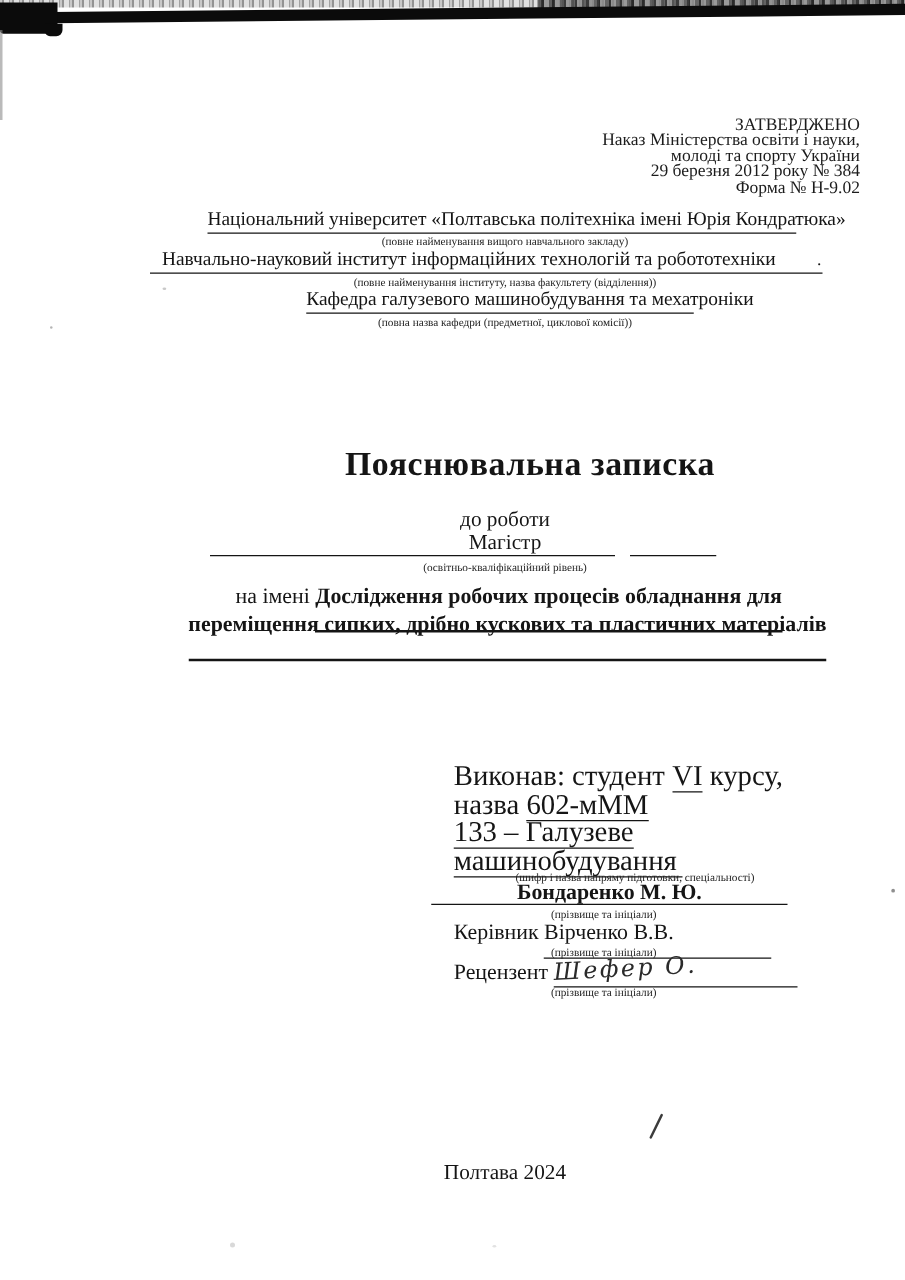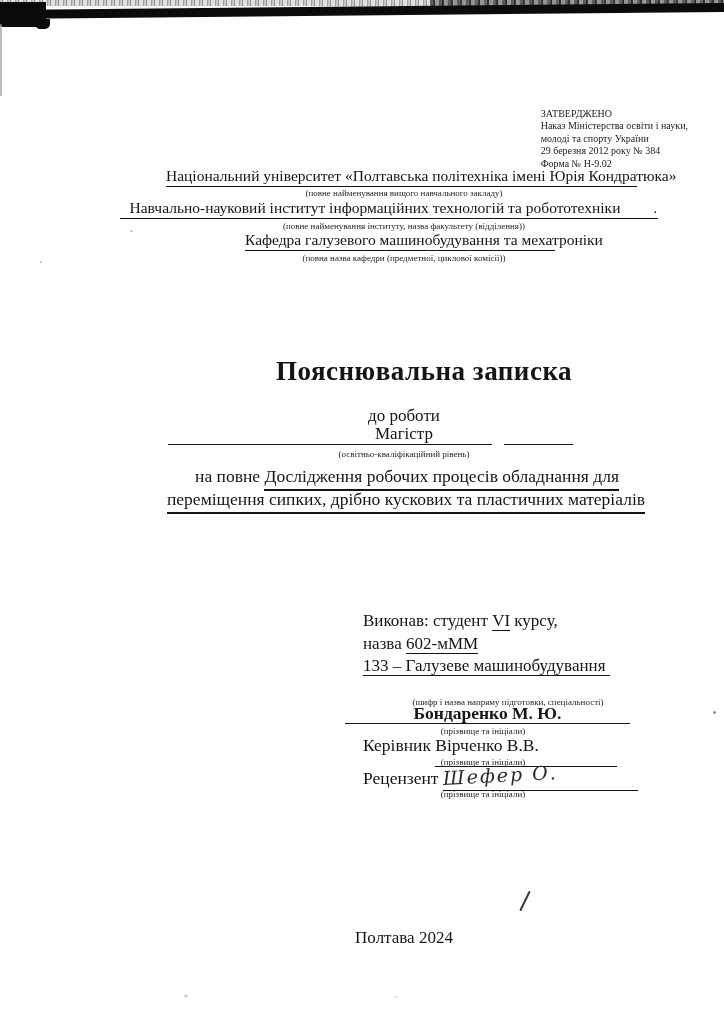--- a/index.html
+++ b/index.html
@@ -29,44 +29,44 @@
   .slash-mark{position:absolute;left:524px;top:890px;width:2px;height:22px;background:#3c3c3c;
     transform:rotate(26deg);border-radius:1px;}
   .speck{position:absolute;border-radius:50%;}
   .speck.s1{left:713px;top:711px;width:3px;height:3px;background:#8f8f8f;}
   .speck.s2{left:40px;top:261px;width:2px;height:2px;background:#b5b5b5;}
   .speck.s3{left:130px;top:230px;width:3px;height:2px;background:#c9c9c9;}
   .speck.s4{left:184px;top:994px;width:4px;height:4px;background:#d9d9d9;}
   .speck.s5{left:394px;top:996px;width:3px;height:2px;background:#e2e2e2;}
   
   .abs{position:absolute;}
-  .approval{right:36px;top:108px;font-size:10px;line-height:12.4px;color:#1c1c1c;}
+  .approval{right:36px;top:95px;text-align:right;font-size:14px;line-height:12.4px;color:#1c1c1c;}
   .uline{border-bottom:1.5px solid #141414;}
   .caption{font-size:9px;line-height:11px;color:#242424;text-align:center;}
   .mainline{font-size:15.5px;line-height:18px;white-space:nowrap;text-align:center;}
   .uni-line{left:166px;top:167px;width:471px;height:19px;}
   .cap1{left:82px;top:188px;width:644px;}
   .inst-line{left:120px;top:199px;width:538px;height:19px;padding-right:0;}
   .inst-line .txt{display:block;padding-right:28px;}
   .inst-dot{position:absolute;right:1px;bottom:0;font-size:14px;}
   .cap2{left:82px;top:221px;width:644px;}
   .kaf-line{left:245px;top:231px;width:310px;height:19px;}
   .cap3{left:82px;top:253px;width:644px;}
   .doc-title{left:124px;top:356px;width:600px;text-align:center;
     font-size:27px;font-weight:bold;letter-spacing:.5px;}
   .to-work{left:82px;top:406px;width:644px;text-align:center;font-size:17px;}
   .degree-word{left:82px;top:424px;width:644px;text-align:center;font-size:17px;}
   .deg-seg1{left:168px;top:444px;width:324px;height:0;border-bottom:1.5px solid #141414;}
   .deg-seg2{left:504px;top:444px;width:69px;height:0;border-bottom:1.5px solid #141414;}
   .cap-degree{left:82px;top:449px;width:644px;}
   .theme1{left:82px;top:466px;width:650px;text-align:center;font-size:17.5px;}
   .theme2{left:82px;top:489px;width:648px;text-align:center;font-size:17.5px;}
-  .theme-b{font-weight:normal;border-bottom:2px solid #141414;padding-bottom:3px;}
+  .theme-b{font-weight:bold;border-bottom:2px solid #141414;padding-bottom:18px;}
   .pre{white-space:pre;}
-  .executor{left:363px;top:610px;width:300px;font-size:17px;line-height:22.5px;}
+  .executor{left:363px;top:610px;width:300px;font-size:23px;line-height:22.5px;}
   .u-inline{border-bottom:1.5px solid #141414;}
   .spec-underline{border-bottom:1.5px solid #141414;padding-right:5px;}
   .cap-spec{left:363px;top:697px;width:290px;text-align:center;}
   .name-line{left:345px;top:703px;width:285px;height:20px;text-align:center;
     font-size:17.5px;border-bottom:1.5px solid #141414;font-weight:bold;}
   .cap-name{left:363px;top:726px;width:240px;}
   .sup-line{left:363px;top:735px;width:290px;font-size:17.5px;height:20px;}
   .sup-name{border-bottom:1.5px solid #141414;padding-right:78px;padding-bottom:11px;}
   .cap-sup{left:363px;top:757px;width:240px;}
   .rev-line{left:363px;top:766px;width:290px;font-size:17.5px;height:22px;}
@@ -116,21 +116,21 @@
   <div class="abs doc-title">Пояснювальна записка</div>
 
   <div class="abs to-work">до роботи</div>
 
   <div class="abs degree-word">Магістр</div>
   <div class="abs deg-seg1"></div>
   <div class="abs deg-seg2"></div>
   <div class="abs caption cap-degree">(освітньо-кваліфікаційний рівень)</div>
 
   <div class="abs theme1">
-    <span class="pre">на повне </span><span class="theme-b">Дослідження робочих процесів обладнання для</span>
+    <span class="pre">на імені </span><span class="theme-b">Дослідження робочих процесів обладнання для</span>
   </div>
   <div class="abs theme2">
     <span class="theme-b">переміщення сипких, дрібно кускових та пластичних матеріалів</span>
   </div>
 
   <div class="abs executor">
     <div><span class="pre">Виконав: студент </span><span class="u-inline">VI</span><span class="pre"> курсу,</span></div>
     <div><span class="pre">назва </span><span class="u-inline">602-мММ</span></div>
     <div><span class="spec-underline">133 – Галузеве машинобудування</span></div>
   </div>

